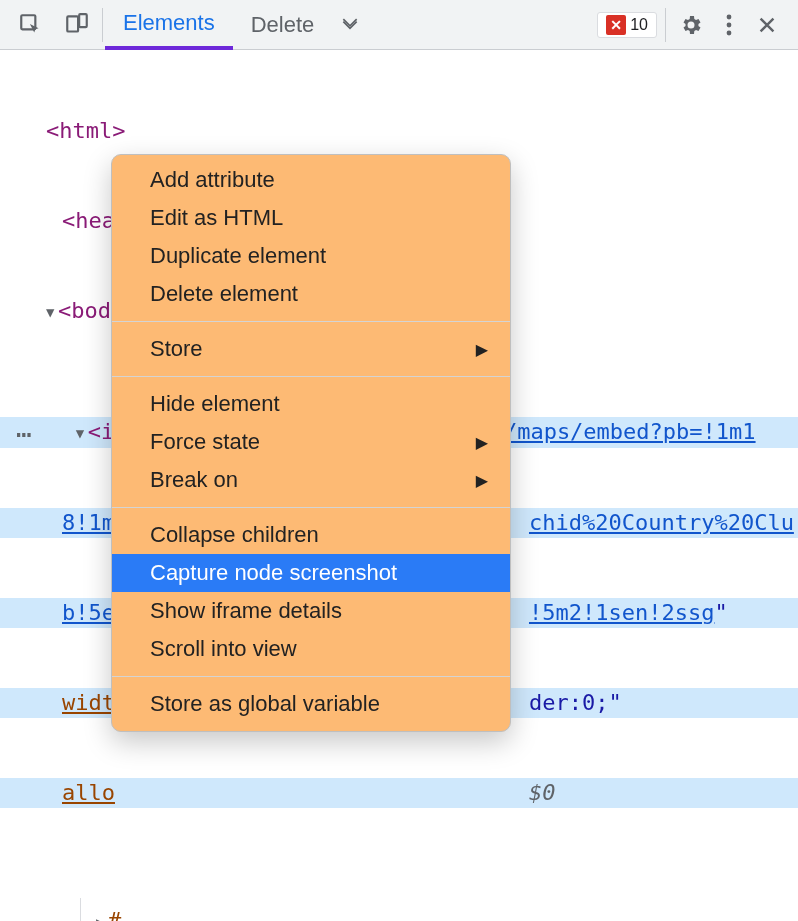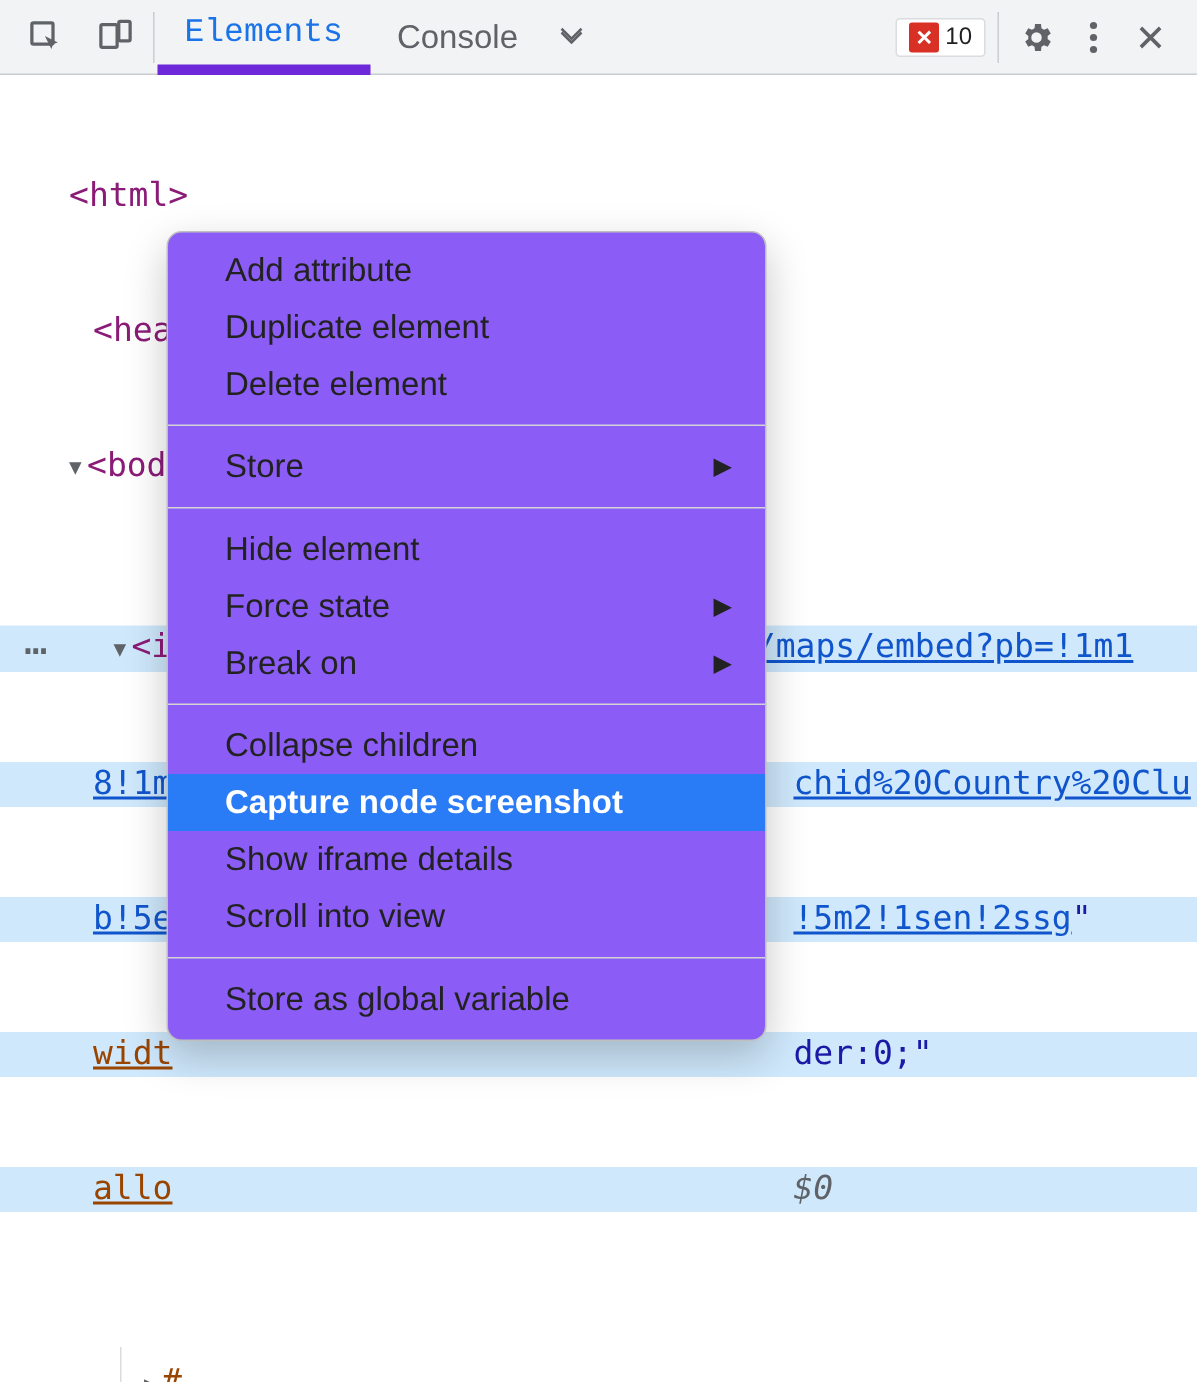--- a/index.html
+++ b/index.html
@@ -28,23 +28,22 @@
     color:#5f6368;
   }
   .tb-sep{width:1px;height:34px;background:#cacdd1;margin:0 2px;}
   .tab{
     display:flex;align-items:center;
     padding:0 18px;height:50px;
     color:#5f6368;font-size:22px;
   }
   .tab.active{
     color:#1a73e8;
-    border-bottom:7px solid #6d28d9;
+    border-bottom:4px solid #6d28d9;
     height:50px;
-    font-family:Liberation Mono, monospace;
   }
   .tb-stretch{flex:1 1 auto;}
   .errbadge{
     display:flex;align-items:center;gap:4px;
     background:#fff;border:1px solid #dadce0;border-radius:3px;
     padding:2px 8px;margin-right:6px;
   }
   .errbadge .sq{
     display:flex;align-items:center;justify-content:center;
     width:20px;height:20px;background:#d93025;color:#fff;border-radius:2px;
@@ -74,35 +73,35 @@
   .row .ind1{display:inline-block;width:28px;}
   .row .ind2{display:inline-block;width:44px;}
   .row .ind3{display:inline-block;width:78px;}
   .guide{border-left:1px solid #dadce0;display:inline-block;height:30px;margin-left:62px;margin-right:-63px;}
 
   
   .ctxmenu{
     position:absolute;
     left:111px;top:154px;
     width:400px;
-    background:#8b5cf6;
+    background:#fdba74;
     border:1px solid #bfbfbf;
     border-radius:10px;
     box-shadow:0 10px 28px rgba(0,0,0,0.22);
     padding:6px 0 8px 0;
     font-size:22px;
     color:#222;
     z-index:10;
   }
   .ctxmenu .mi{
     display:flex;align-items:center;justify-content:space-between;
     padding:6px 22px 6px 38px;
     height:38px;
   }
-  .ctxmenu .mi.selected{background:#2a7bf6;color:#fff;font-weight:bold;}
+  .ctxmenu .mi.selected{background:#2a7bf6;color:#fff;}
   .ctxmenu .sep{height:1px;background:#d4d4d4;margin:8px 0;}
   .ctxmenu .arrow{font-size:16px;}
 
 </style>
 </head>
 <body>
 
 <div class="toolbar">
   <div class="tb-btn">
     <svg width="26" height="26" viewBox="0 0 24 24" fill="none" stroke="#5f6368" stroke-width="2">
@@ -114,21 +113,21 @@
     <svg width="26" height="26" viewBox="0 0 24 24" fill="none" stroke="#5f6368" stroke-width="2">
         <rect x="3" y="4" width="10" height="14" rx="1"></rect>
         <rect x="14" y="2" width="7" height="12" rx="1"></rect>
       </svg>
   </div>
   <div class="tb-sep"></div>
   <div class="tab active">
       <span>Elements</span>
     </div>
   <div class="tab">
-      <span>Console</span>
+      <span>Delete</span>
     </div>
   <div class="tb-btn" style="width:36px">
     <svg width="20" height="20" viewBox="0 0 24 24">
         <path d="M4 8 l8 8 8-8" fill="none" stroke="#5f6368" stroke-width="2"></path>
         <path d="M4 8 l8 8 8-8" transform="translate(0,-3)" fill="none" stroke="#5f6368" stroke-width="2"></path>
       </svg>
   </div>
   <div class="tb-stretch"></div>
   <div class="errbadge">
     <span class="sq">✕</span>
@@ -169,20 +168,23 @@
   
   
   
 </div>
 
 <div class="ctxmenu">
   <div class="mi">
       <span>Add attribute</span>
     </div>
   <div class="mi">
+      <span>Edit as HTML</span>
+    </div>
+  <div class="mi">
       <span>Duplicate element</span>
     </div>
   <div class="mi">
       <span>Delete element</span>
     </div>
   <div class="sep"></div>
   <div class="mi">
       <span>Store</span>
       <span class="arrow">▶</span>
     </div>

